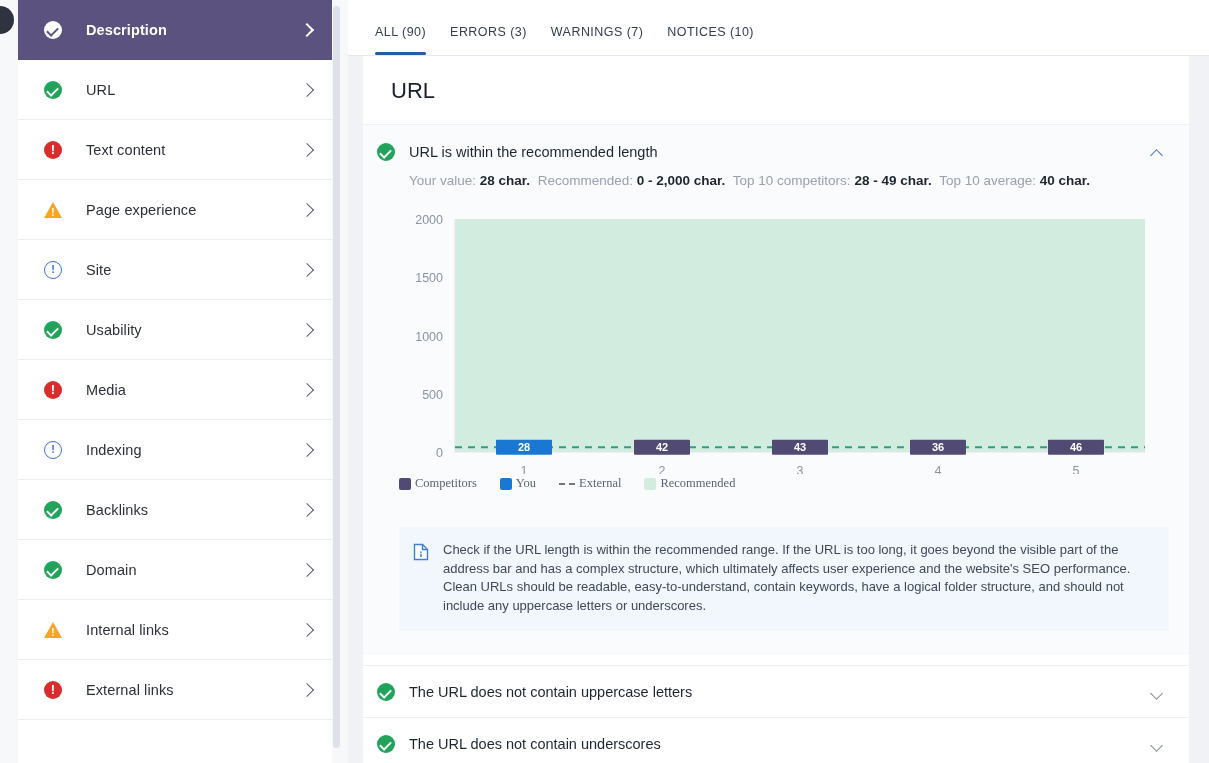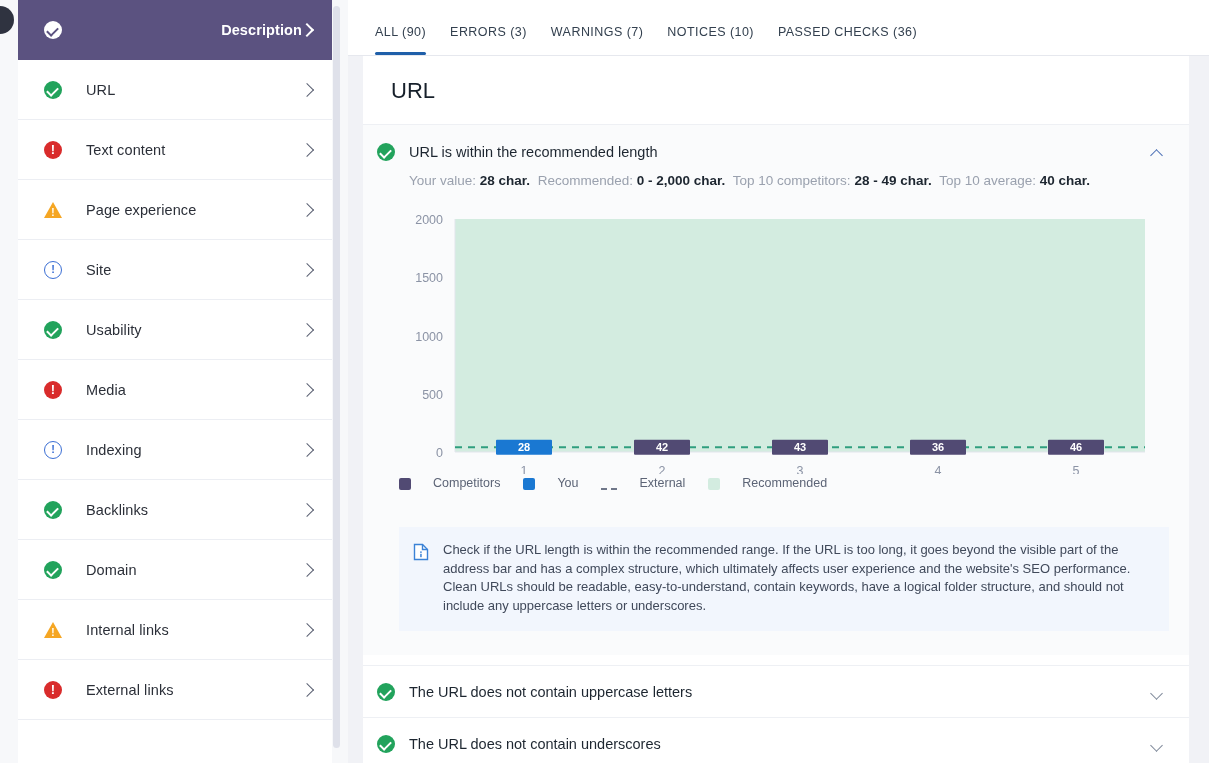--- a/index.html
+++ b/index.html
@@ -33,21 +33,21 @@
   }
   .side-item {
     position: relative;
     height: 60px;
     display: flex; align-items: center;
     padding: 0 14px 0 26px;
     border-bottom: 1px solid #eceef3;
     background: #ffffff;
     cursor: pointer;
   }
-  .side-item.active { background: #5b5280; border-bottom-color: #5b5280; text-align: right; }
+  .side-item.active { background: #5b5280; border-bottom-color: #5b5280; }
   .side-label {
     flex: 1;
     font-size: 14.5px;
     color: #2b2f38;
     margin-left: 24px;
     letter-spacing: .1px;
   }
   .side-item.active .side-label { color: #ffffff; font-weight: bold; }
   .chev-right {
     width: 10px; height: 10px;
@@ -180,21 +180,21 @@
     margin: 18px 0 0 0;
     height: 300px;
   }
   .chart-svg { display: block; }
   .legend {
     display: flex; align-items: center;
     gap: 9px;
     padding: 2px 0 0 36px;
     font-size: 12.5px; color: #5c6476;
   }
-  .legend-item { display: flex; align-items: flex-end; gap: 22px; margin-right: 14px; }
+  .legend-item { display: flex; align-items: center; gap: 4px; margin-right: 14px; font-family: Liberation Serif, serif; }
   .sw { width: 12px; height: 12px; border-radius: 2px; }
   .sw-dash {
     width: 16px; height: 0;
     border-top: 2px dashed #6f7789;
   }
 
   
   .infobox {
     margin: 18px 20px 0 36px;
     background: #f2f6fd;
@@ -289,21 +289,20 @@
     <div class="side-scrollbar"></div>
   </div>
 
   <div class="main">
 
     <div class="tabs" id="tabs">
         <div class="tab active">ALL (90)</div>
         <div class="tab">ERRORS (3)</div>
         <div class="tab">WARNINGS (7)</div>
         <div class="tab">NOTICES (10)</div>
-        <div class="tab">PASSED CHECKS (36)</div>
       </div>
 
     <div class="panel">
 
       <div class="panel-title">URL</div>
 
       <div class="check-block">
 
         <div class="check-head">
           <span class="sicon ok"></span>

